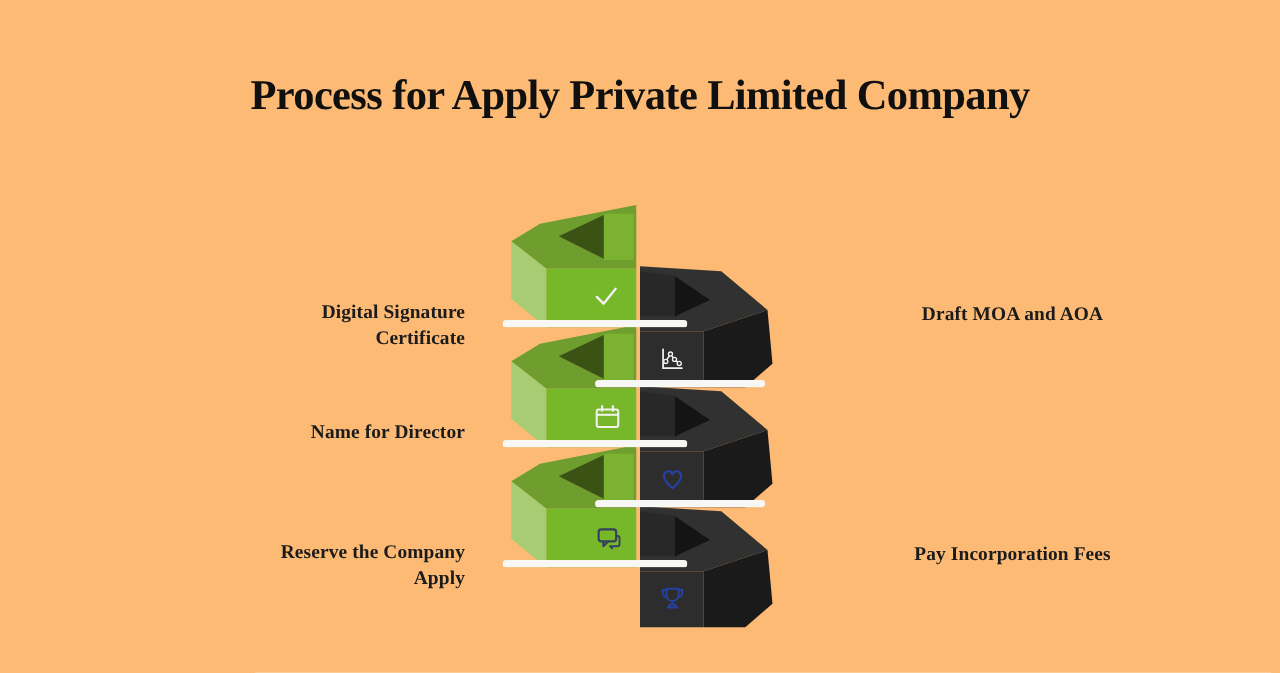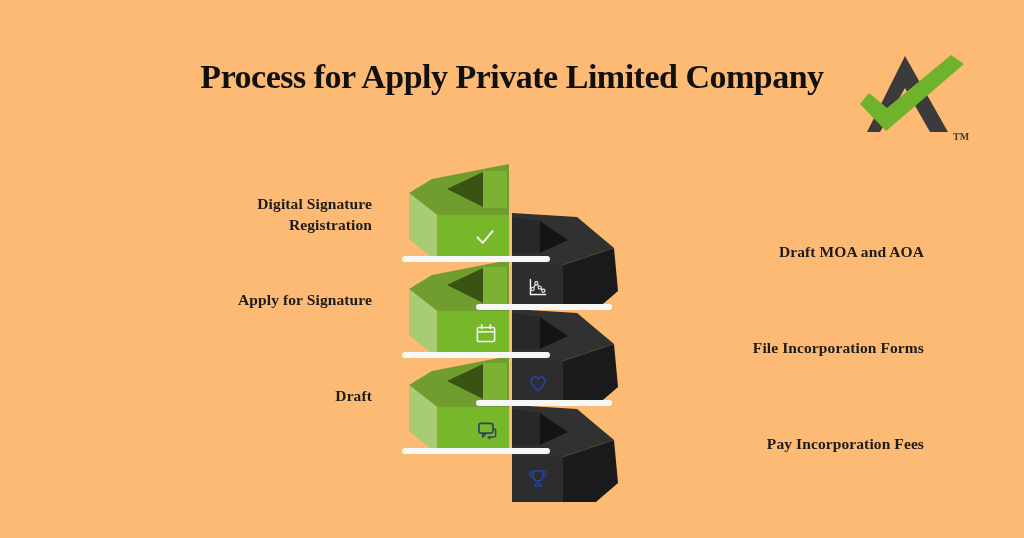--- a/index.html
+++ b/index.html
@@ -14,41 +14,30 @@
     letter-spacing:-0.5px;color:#101010;white-space:nowrap;
   }
   .logo{position:absolute;left:856px;top:48px;}
   .chev{position:absolute;}
   .sep{position:absolute;height:0;border-top:6px solid #f7f7f5;border-radius:3px;}
   .icon{position:absolute;width:28px;height:28px;}
   .lbl{
     position:absolute;font-size:15.5px;font-weight:bold;color:#1b1b1b;
     line-height:21px;letter-spacing:0.1px;
   }
-  .lbl.left{text-align:right;right:652px;width:270px;}
-  .lbl.right{text-align:right;left:624px;width:300px;white-space:nowrap;}
+  .lbl.left{text-align:right;right:652px;width:270px;margin-top:46px;}
+  .lbl.right{text-align:center;left:660px;width:300px;white-space:nowrap;}
 </style>
 </head>
 <body>
 
 <div class="canvas">
 
   <div class="title">Process for Apply Private Limited Company</div>
 
-  <div class="logo">
-    <svg width="122" height="100" viewBox="0 0 122 100">
-      <g>
-        <path d="M49,8 L92,84 L74,84 L49,40 L24,84 L11,84 Z" fill="#3b3b3b"></path>
-      </g>
-      <g>
-        <polygon points="4,56 30,83 108,16 95,7 31,60 13,45" fill="#6fb32c"></polygon>
-      </g>
-      <text x="97" y="92" font-size="10" font-weight="bold" fill="#3b3b3b">TM</text>
-    </svg>
-  </div>
 
   <svg width="0" height="0" style="position:absolute">
     <defs>
       <g id="chev-green">
         <polygon points="107,0 30,15 7,29 35,51 107,51" fill="#6f9e2e"></polygon>
         <polygon points="81,7 105,7 105,44 81,44" fill="#7cb232"></polygon>
         <polygon points="45,25 81,8 81,43" fill="#3a5214"></polygon>
         <polygon points="7,29 35,51 35,98 7,75" fill="#a8cc74"></polygon>
         <polygon points="35,51 107,51 107,98 35,98" fill="#76b82a"></polygon>
       </g>
@@ -120,26 +109,26 @@
   <svg class="icon" style="left:524px;top:465px" viewBox="0 0 26 26">
     <path d="M8.5,5.5 H17.5 V10 C17.5,13 15.5,14.7 13,14.7 C10.5,14.7 8.5,13 8.5,10 Z" fill="none" stroke="#2441a0" stroke-width="1.5" stroke-linejoin="round"></path>
     <path d="M8.5,6.5 H5.8 C5,10 6.6,11.6 9,11.9" fill="none" stroke="#2441a0" stroke-width="1.4"></path>
     <path d="M17.5,6.5 H20.2 C21,10 19.4,11.6 17,11.9" fill="none" stroke="#2441a0" stroke-width="1.4"></path>
     <path d="M13,14.7 V17.5" stroke="#2441a0" stroke-width="1.5"></path>
     <path d="M9.5,19.5 H16.5 L15,17.5 H11 Z" fill="none" stroke="#2441a0" stroke-width="1.4" stroke-linejoin="round"></path>
   </svg>
 
   <div class="lbl left" style="top:193px">
     <div>Digital Signature</div>
-    <div>Registration</div>
+    <div>Certificate</div>
   </div>
   <div class="lbl left" style="top:289px">
-    <div>Apply for Signature</div>
+    <div>Name for Director</div>
   </div>
   <div class="lbl left" style="top:385px">
-    <div>Draft</div>
+    <div>Reserve the Company</div>
+    <div>Apply</div>
   </div>
 
   <div class="lbl right" style="top:241px">Draft MOA and AOA</div>
-  <div class="lbl right" style="top:337px">File Incorporation Forms</div>
   <div class="lbl right" style="top:433px">Pay Incorporation Fees</div>
 
 </div>
 
 </body></html>

